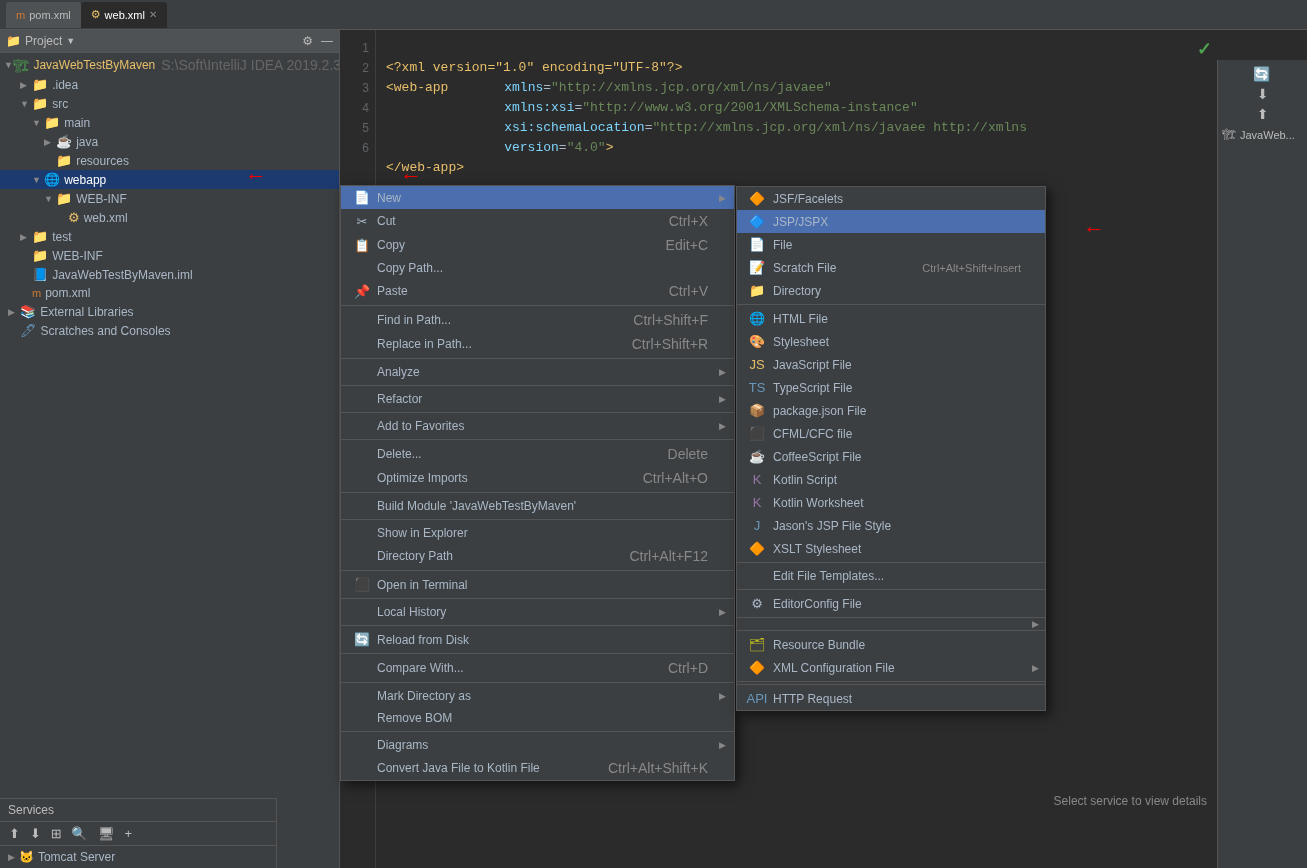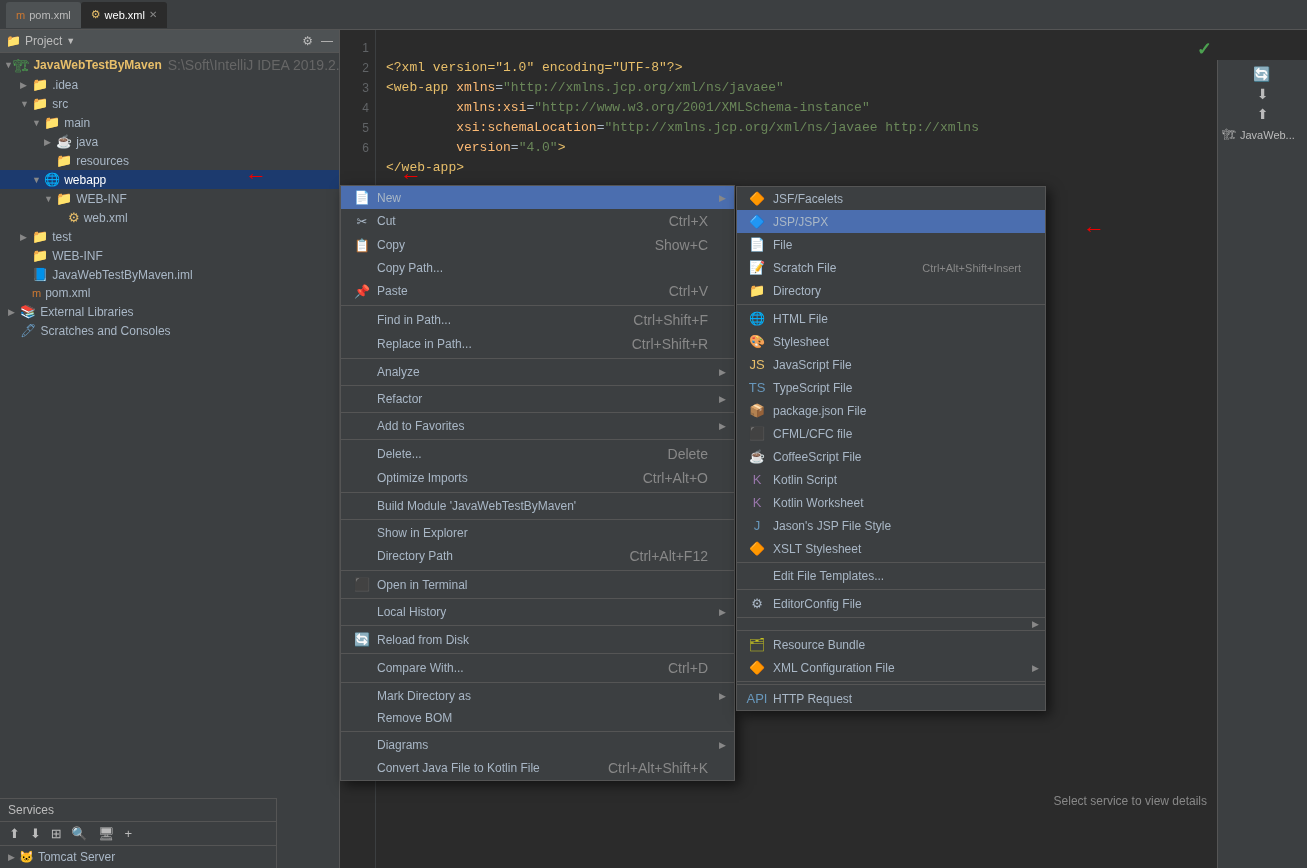--- a/index.html
+++ b/index.html
@@ -128,21 +128,21 @@
       font-family: 'Consolas', 'Courier New', monospace;
       font-size: 13px;
       line-height: 20px;
       white-space: pre;
       flex: 1;
       overflow: auto;
     }
 
     .xml-decl { color: #e8bf6a; }
     .xml-tag { color: #e8bf6a; }
-    .xml-attr { color: #fdba74; }
+    .xml-attr { color: #7dd3fc; margin-left: 48px; }
     .xml-val { color: #6a8759; }
     .xml-bracket { color: #e8bf6a; }
 
     
     .context-menu-overlay {
       position: absolute;
       top: 0; left: 0; right: 0; bottom: 0;
       pointer-events: none;
       z-index: 100;
     }
@@ -373,21 +373,21 @@
         <span>—</span>
       </span>
     </div>
 
     <div class="tree-area">
 
       <div class="tree-item">
         <span class="tree-indent" style="width:4px;"></span>
         <span class="tree-arrow">▼</span>
         <span class="tree-icon icon-module">🏗</span>
-        <span style="color:#e8bf6a; font-weight:bold;">JavaWebTestByMaven</span>
+        <span style="color:#e8bf6a; font-weight:normal;">JavaWebTestByMaven</span>
         <span style="color:#666; margin-left:6px; font-size:14px;">S:\Soft\IntelliJ IDEA 2019.2.3\Ideaf</span>
       </div>
 
       <div class="tree-item">
         <span class="tree-indent" style="width:16px;"></span>
         <span class="tree-arrow">▶</span>
         <span class="tree-icon icon-folder">📁</span>
         <span>.idea</span>
       </div>
 
@@ -540,21 +540,21 @@
         <span class="context-menu-shortcut"></span>
       </div>
       <div class="context-menu-item">
         <span class="context-menu-icon">✂</span>
         <span>Cut</span>
         <span class="context-menu-shortcut">Ctrl+X</span>
       </div>
       <div class="context-menu-item">
         <span class="context-menu-icon">📋</span>
         <span>Copy</span>
-        <span class="context-menu-shortcut">Show+C</span>
+        <span class="context-menu-shortcut">Edit+C</span>
       </div>
       <div class="context-menu-item">
         <span class="context-menu-icon"></span>
         <span>Copy Path...</span>
         <span class="context-menu-shortcut"></span>
       </div>
       <div class="context-menu-item">
         <span class="context-menu-icon">📌</span>
         <span>Paste</span>
         <span class="context-menu-shortcut">Ctrl+V</span>

